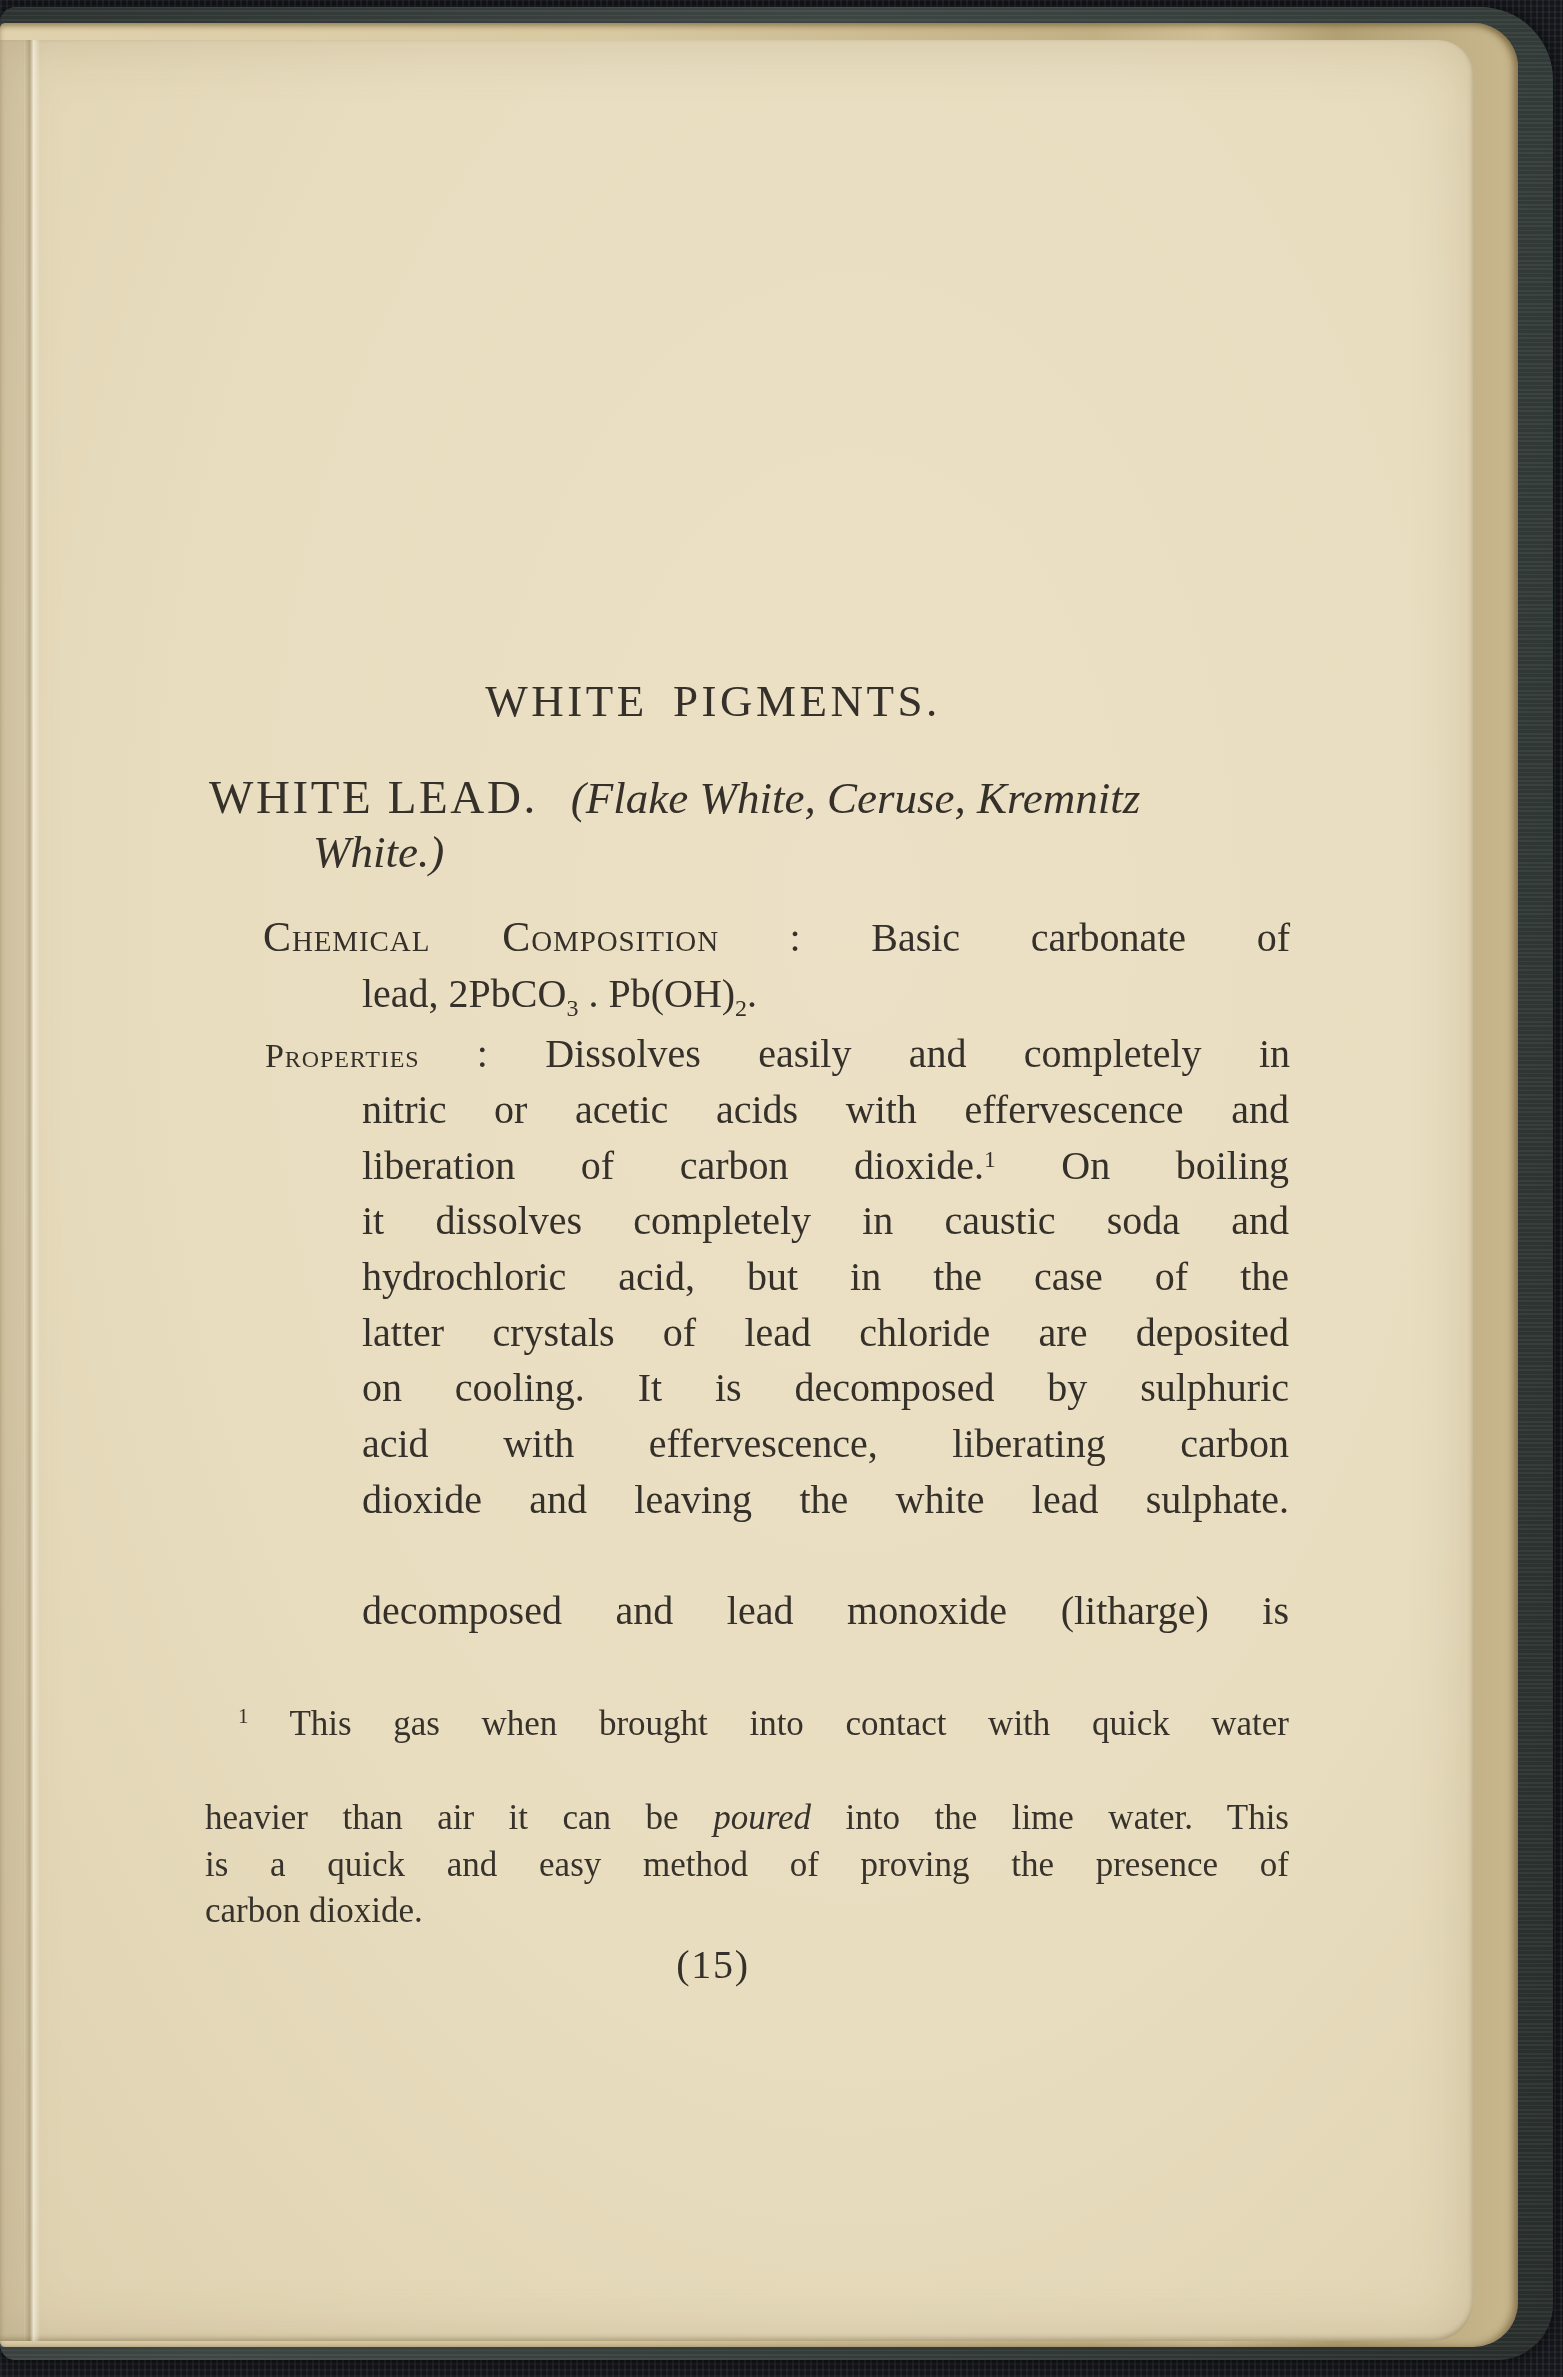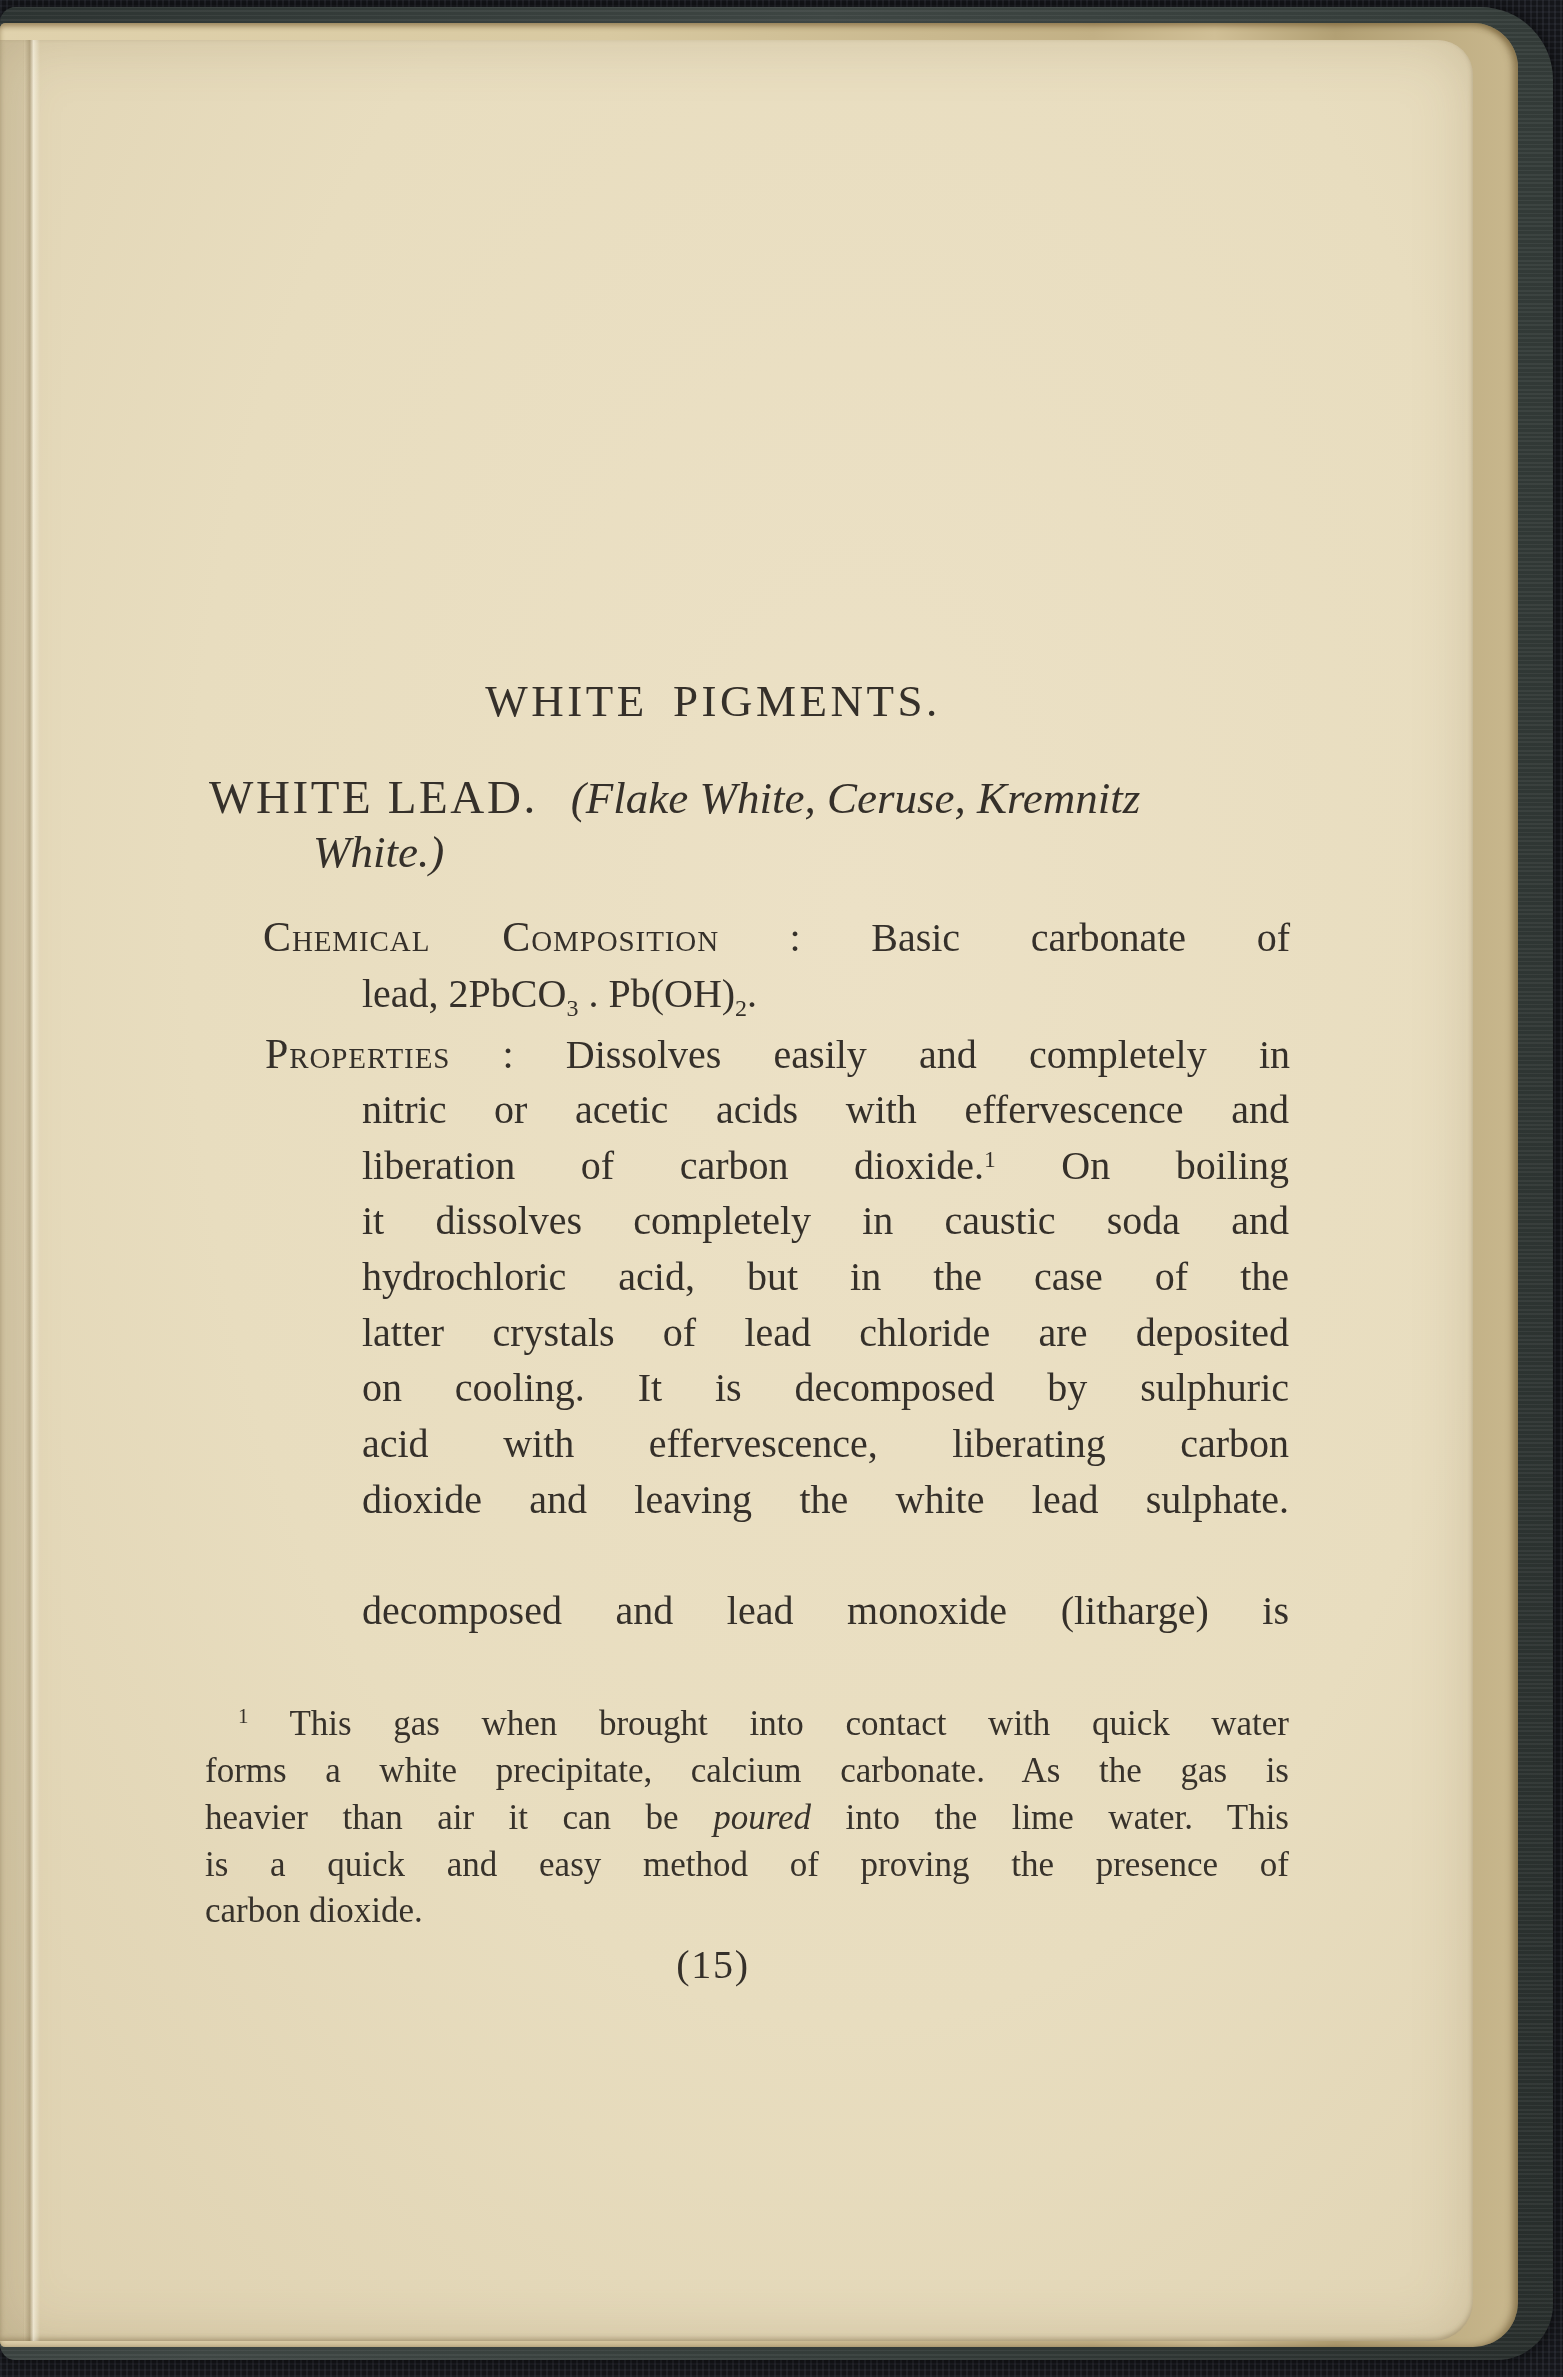--- a/index.html
+++ b/index.html
@@ -91,21 +91,21 @@
     </div>
 
     <div class="line just" style="top:873px;left:263px;width:1027px;">
       <span class="sc" style="font-size:42px;">Chemical Composition</span><span> :  Basic carbonate of</span>
     </div>
     <div class="line" style="top:930px;left:362px;width:927px;">
       <span>lead, 2PbCO</span><sub class="f">3</sub><span> . Pb(OH)</span><sub class="f">2</sub><span>.</span>
     </div>
 
     <div class="line just" style="top:990px;left:265px;width:1025px;">
-      <span class="sc" style="font-size:42px;">Properties</span><span> :  Dissolves easily and completely in</span>
+      <span class="sc" style="font-size:34px;">Properties</span><span> :  Dissolves easily and completely in</span>
     </div>
 
     <div class="line just" style="top:1046px;left:362px;width:927px;">nitric or acetic acids with effervescence and</div>
 
     <div class="line just" style="top:1102px;left:362px;width:927px;">
       <span>liberation of carbon dioxide.</span><sup class="f">1</sup>
       <span>On boiling</span>
     </div>
 
     <div class="line just" style="top:1157px;left:362px;width:927px;">it dissolves completely in caustic soda and</div>
@@ -113,21 +113,20 @@
     <div class="line just" style="top:1269px;left:362px;width:927px;">latter crystals of lead chloride are deposited</div>
     <div class="line just" style="top:1324px;left:362px;width:927px;">on cooling.  It is decomposed by sulphuric</div>
     <div class="line just" style="top:1380px;left:362px;width:927px;">acid with effervescence, liberating carbon</div>
     <div class="line just" style="top:1436px;left:362px;width:927px;">dioxide and leaving the white lead sulphate.</div>
     <div class="line just" style="top:1547px;left:362px;width:927px;">decomposed and lead monoxide (litharge) is</div>
 
     <div class="line fn just" style="top:1663px;left:205px;width:1084px;text-indent:33px;">
       <sup class="f" style="font-size:21px;">1</sup>
       <span>This gas when brought into contact with quick water</span>
     </div>
-    <div class="line fn just" style="top:1710px;left:205px;width:1084px;">forms a white precipitate, calcium carbonate.  As the gas is</div>
     <div class="line fn just" style="top:1757px;left:205px;width:1084px;">
       <span>heavier than air it can be </span><i>poured</i><span> into the lime water.  This</span>
     </div>
     <div class="line fn just" style="top:1804px;left:205px;width:1084px;">is a quick and easy method of proving the presence of</div>
     <div class="line fn" style="top:1850px;left:205px;width:1084px;">carbon dioxide.</div>
 
     <div class="line center" style="top:1901px;left:174px;width:1078px;font-size:40px;letter-spacing:1.7px;">(15)</div>
 
   </div>
 </div>

